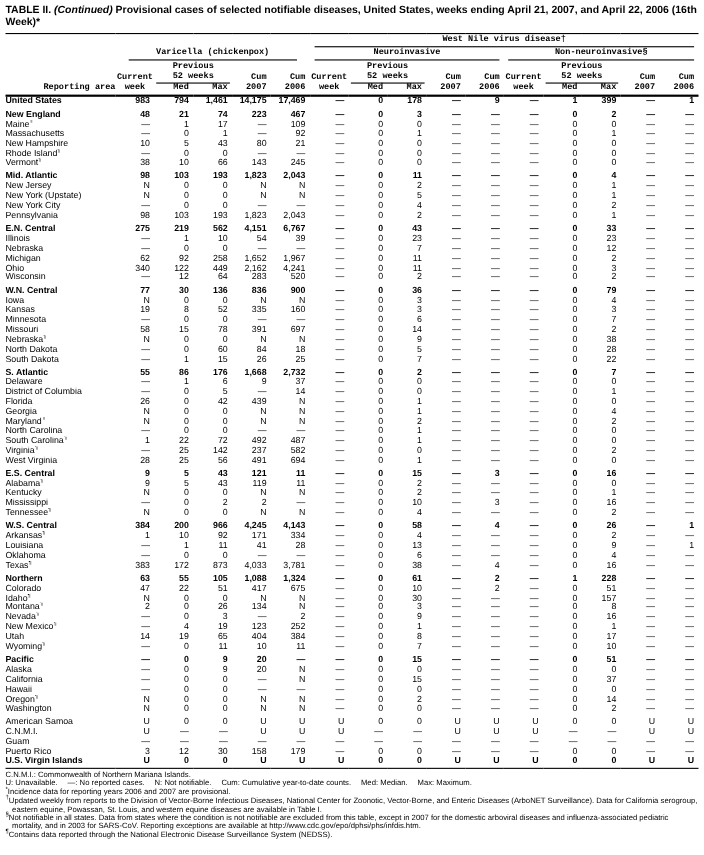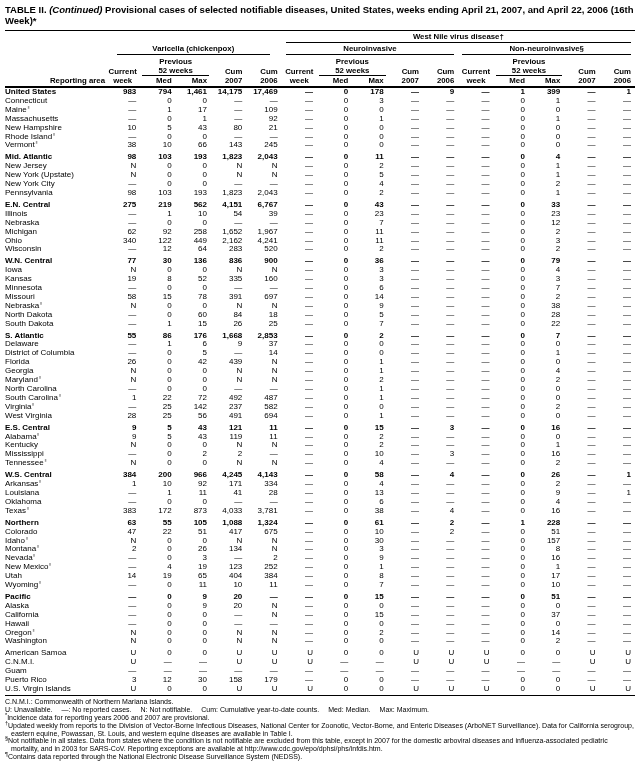--- a/index.html
+++ b/index.html
@@ -2,36 +2,36 @@
 <html><head>
 <meta charset="utf-8">
 <style>
   html,body{margin:0;padding:0;background:#fff;color:#000;}
   body{width:640px;height:777px;font-family:"Liberation Sans",sans-serif;overflow:hidden;}
   .page{padding:4px 5px 0 5px;}
   .title{font-size:9.5px;line-height:11px;font-weight:700;margin-bottom:4px;}
   .title .cont{font-style:italic;}
   table{width:630px;border-collapse:collapse;table-layout:fixed;}
   col.c-area{width:100px;}
-  thead th, thead td{font-weight:700;font-size:7.8px;line-height:9px;vertical-align:bottom;padding:0;}
+  thead th, thead td{font-weight:700;font-size:7.8px;line-height:9px;vertical-align:bottom;padding:0;font-family:Liberation Mono, monospace;}
   .topline{border-top:1px solid #000;}
   .gline{border-bottom:1px solid #000;text-align:center;padding:1px 0 1px 0;margin:0 4px;white-space:nowrap;}
   .g-var{margin:0 12px;}
   .prev{text-align:center;padding-top:2px;}
   .u52{border-bottom:1px solid #000;text-align:center;margin:0 2px;white-space:nowrap;}
   .ctr{text-align:center;}
   .rgt{text-align:right;padding-right:4px;}
   tr.h5 th, tr.h5 td{border-bottom:2px solid #000;padding-bottom:1px;}
   .area-h{text-align:right;margin-top:16px;}
   tbody td{font-size:8px;line-height:8.9px;padding:0;vertical-align:bottom;}
   td.area{text-align:left;white-space:nowrap;overflow:hidden;}
   td.num{text-align:right;padding-right:4px;white-space:nowrap;}
   tr.bold td{font-weight:700;}
   tr.sect td{padding-top:3px;}
-  tr.last td{border-bottom:1px solid #000;padding-bottom:1px;}
+  tr.last td{border-bottom:1px solid #000;padding-bottom:1px;font-weight:bold;}
   sup{font-size:5.5px;vertical-align:super;line-height:0;}
   .footer{font-size:7px;line-height:7.9px;margin-top:2px;}
   .legend span{margin-right:9px;}
   .fn{padding-left:6px;text-indent:-6px;}
 </style>
 </head>
 <body>
 
 <div class="page">
 
@@ -142,35 +142,35 @@
           <td class="num">0</td>
           <td class="num">178</td>
           <td class="num">—</td>
           <td class="num">9</td>
           <td class="num">—</td>
           <td class="num">1</td>
           <td class="num">399</td>
           <td class="num">—</td>
           <td class="num">1</td>
         </tr>
-        <tr class="">
-          <td class="area">Connecticut</td>
-          <td class="num">—</td>
-          <td class="num">0</td>
-          <td class="num">0</td>
-          <td class="num">—</td>
-          <td class="num">—</td>
+        <tr class="bold sect">
+          <td class="area">New England</td>
+          <td class="num">48</td>
+          <td class="num">21</td>
+          <td class="num">74</td>
+          <td class="num">223</td>
+          <td class="num">467</td>
           <td class="num">—</td>
           <td class="num">0</td>
           <td class="num">3</td>
           <td class="num">—</td>
           <td class="num">—</td>
           <td class="num">—</td>
           <td class="num">0</td>
-          <td class="num">1</td>
+          <td class="num">2</td>
           <td class="num">—</td>
           <td class="num">—</td>
         </tr>
         <tr class="">
           <td class="area">Maine<sup>¶</sup></td>
           <td class="num">—</td>
           <td class="num">1</td>
           <td class="num">17</td>
           <td class="num">—</td>
           <td class="num">109</td>
@@ -598,21 +598,21 @@
           <td class="num">22</td>
           <td class="num">—</td>
           <td class="num">—</td>
         </tr>
         <tr class="bold sect">
           <td class="area">S. Atlantic</td>
           <td class="num">55</td>
           <td class="num">86</td>
           <td class="num">176</td>
           <td class="num">1,668</td>
-          <td class="num">2,853</td>
+          <td class="num">2,732</td>
           <td class="num">—</td>
           <td class="num">0</td>
           <td class="num">2</td>
           <td class="num">—</td>
           <td class="num">—</td>
           <td class="num">—</td>
           <td class="num">0</td>
           <td class="num">7</td>
           <td class="num">—</td>
           <td class="num">—</td>

